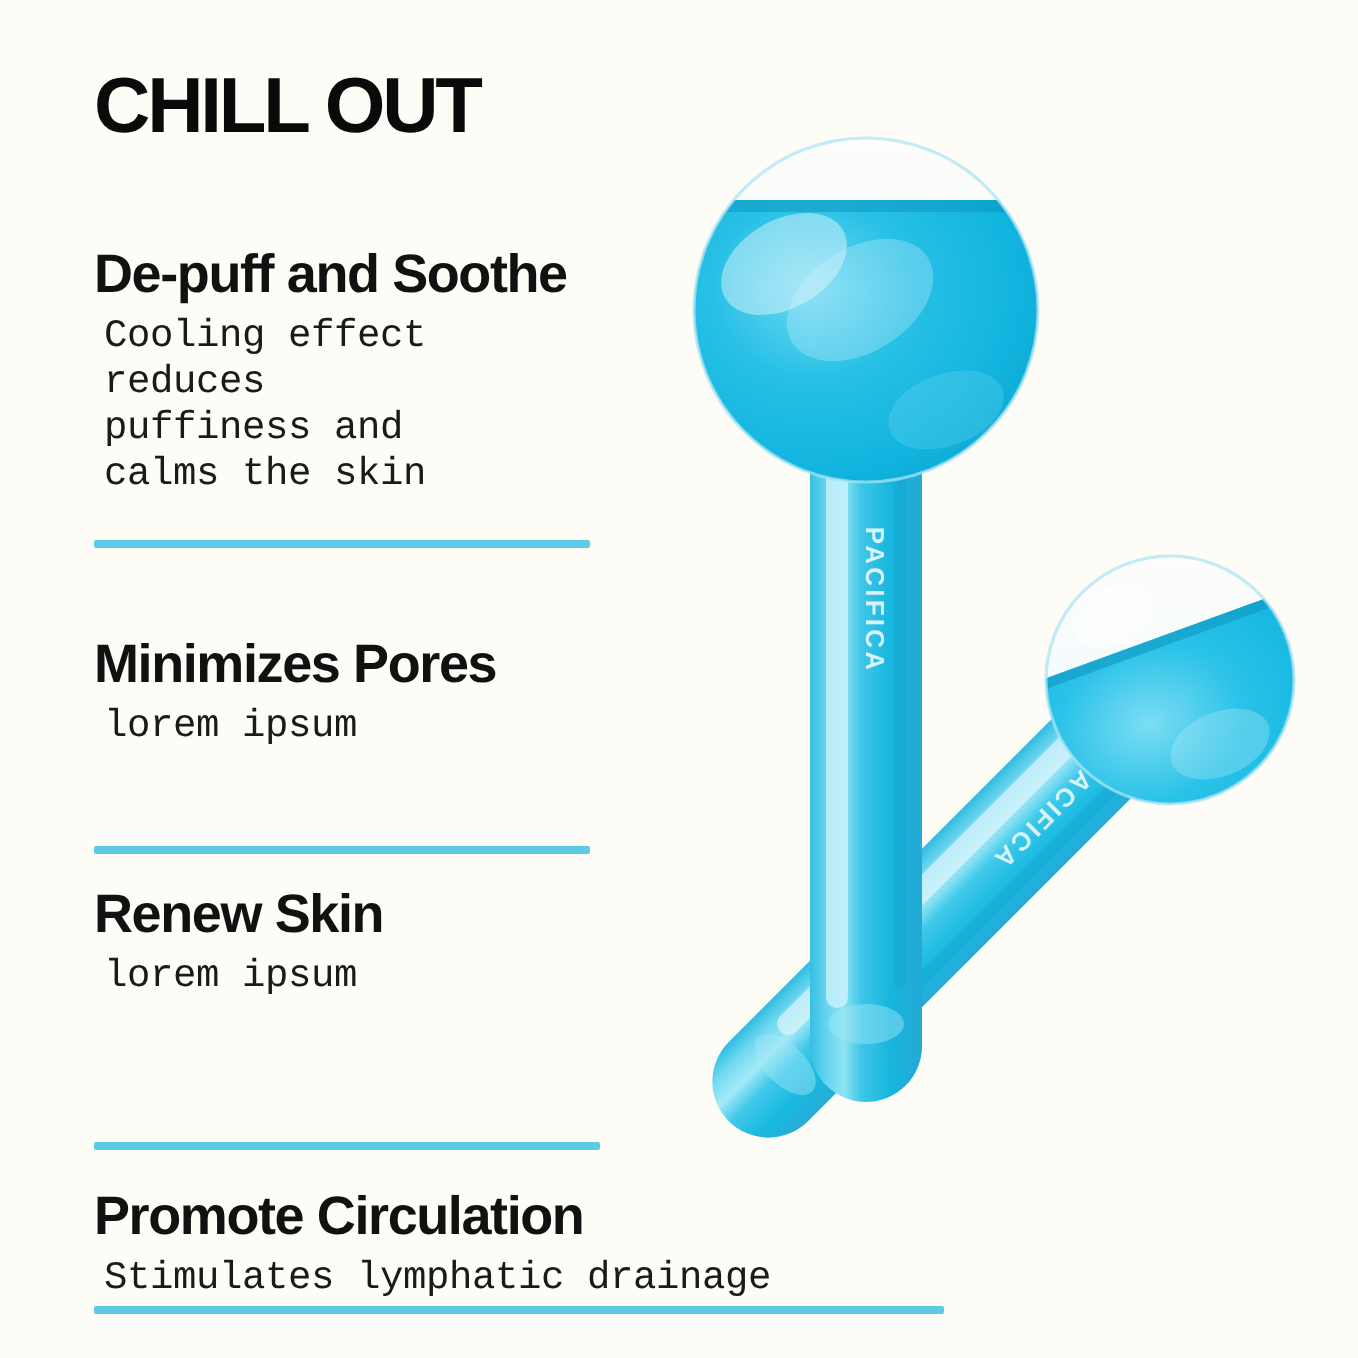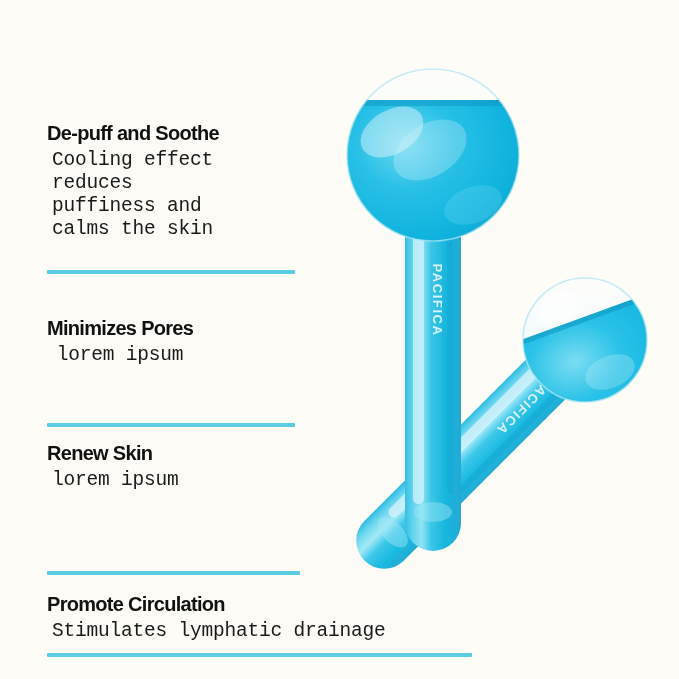--- a/index.html
+++ b/index.html
@@ -18,36 +18,36 @@
   
   #text-col{position:absolute;left:47px;top:34px;width:470px;}
 
   #page-title{
     font-size:39px;font-weight:700;letter-spacing:-1.6px;
     color:#0A0A0A;line-height:1;margin:0 0 46px 0;white-space:nowrap;
   }
 
   .feature{position:absolute;left:0;}
   .f-head{
-    font-size:20px;font-weight:700;letter-spacing:-0.7px;
+    font-size:27px;font-weight:700;letter-spacing:-0.7px;
     color:#111111;line-height:1.12;margin:0 0 3px 0;white-space:nowrap;
   }
   .f-body{
     font-family:"Liberation Mono", monospace;
     font-size:19.5px;font-weight:400;letter-spacing:-0.2px;
     color:#1A1A1A;line-height:1.18;margin:5px;white-space:pre-line;
   }
   .rule{
     position:absolute;height:4px;background:#5BCCE4;border:0;border-radius:1px;
   }
 
   
   #feature-1{top:88px;}
   #rule-1{left:47px;top:262px;width:248px;}
-  #feature-2{top:283px;text-align:center;}
+  #feature-2{top:283px;}
   #rule-2{left:47px;top:415px;width:248px;}
   #feature-3{top:408px;}
   #rule-3{left:47px;top:563px;width:253px;}
   #feature-4{top:559px;}
   #rule-4{left:47px;top:645px;width:425px;}
 </style>
 </head>
 <body>
 
 <div id="canvas">
@@ -162,20 +162,21 @@
         <ellipse cx="392" cy="132" rx="34" ry="22" transform="rotate(-30 392 132)" fill="#FFFFFF" opacity="0.40"></ellipse>
         <ellipse cx="430" cy="150" rx="40" ry="26" transform="rotate(-32 430 150)" fill="#CFF2FB" opacity="0.30"></ellipse>
         <ellipse cx="473" cy="205" rx="30" ry="18" transform="rotate(-20 473 205)" fill="#8FE2F5" opacity="0.22"></ellipse>
       </g>
       <circle cx="433" cy="155" r="86" fill="none" stroke="#A9E4F4" stroke-width="1.6" opacity="0.7"></circle>
     </g>
   </svg>
 
   <div id="text-col">
 
+    <h1 id="page-title">CHILL OUT</h1>
 
     <div class="feature" id="feature-1">
       <div class="f-head">De-puff and Soothe</div>
       <div class="f-body">Cooling effect
 reduces
 puffiness and
 calms the skin</div>
     </div>
 
     <div class="feature" id="feature-2">

